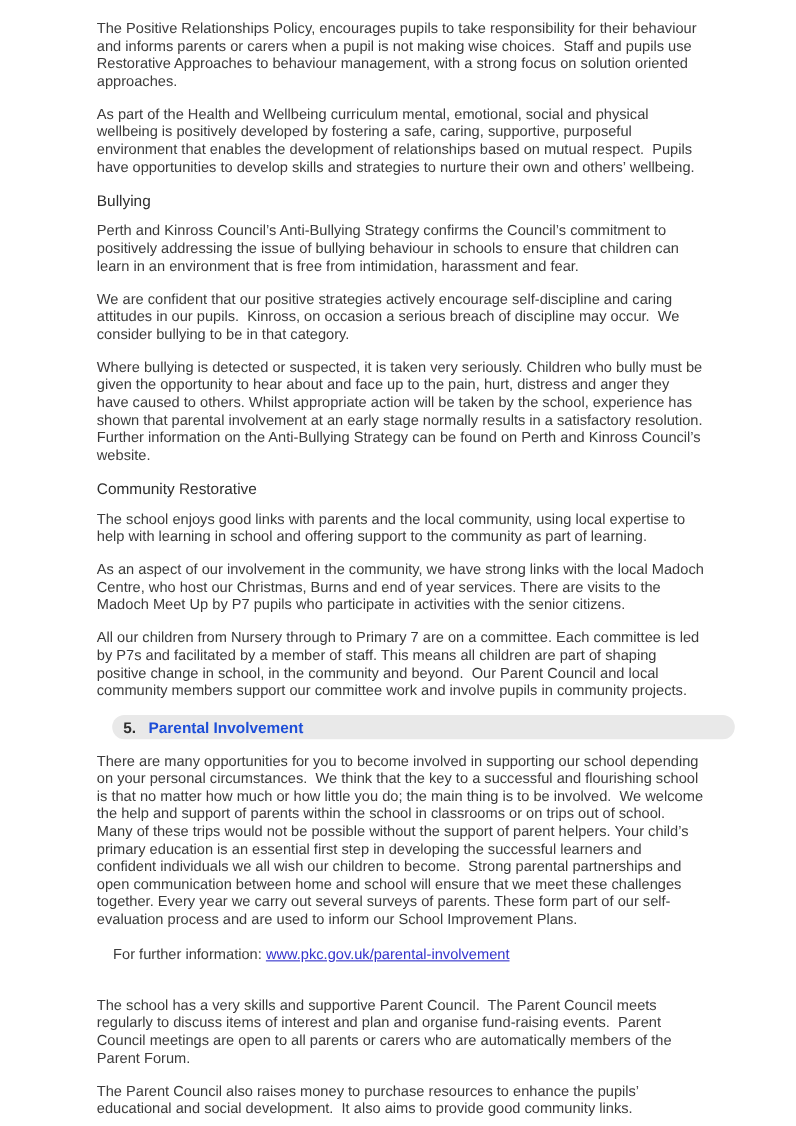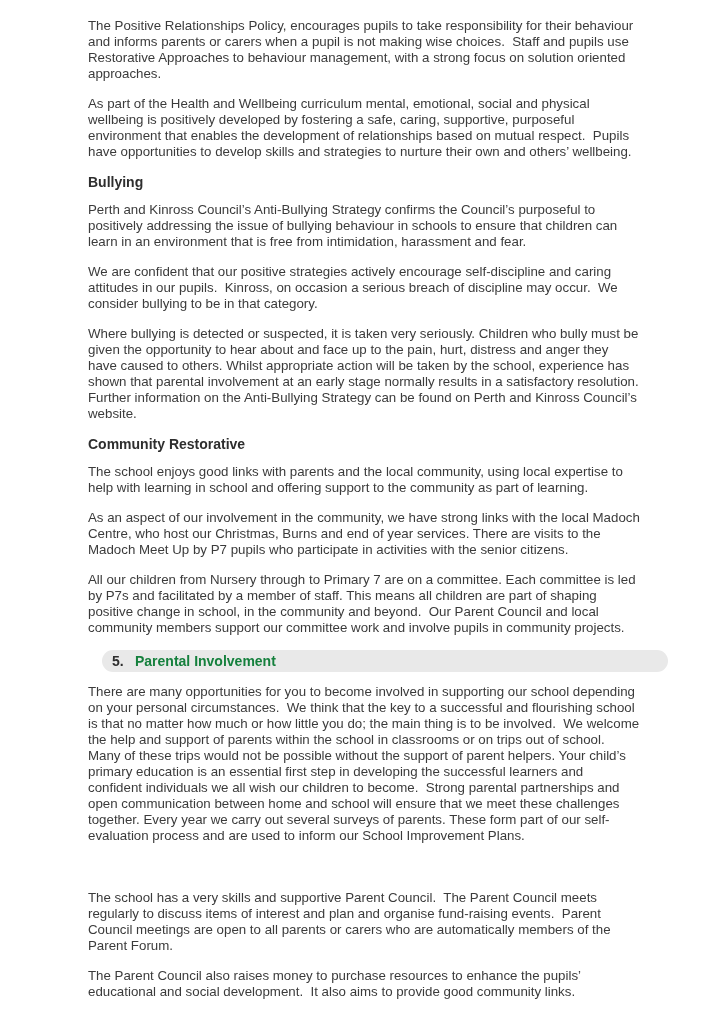--- a/index.html
+++ b/index.html
@@ -20,21 +20,21 @@
   .para {
     font-size: 13.3px;
     line-height: 16px;
     margin: 0 0 14px 0;
     white-space: pre-wrap;
     color: #3b3b3b;
   }
   .heading {
     font-size: 14px;
     line-height: 16px;
-    font-weight: bold;
+    font-weight: normal;
     color: #2e2e2e;
     margin: 12px 0 12px 0;
   }
   .section-bar {
     margin: 8px 0 12px 14px;
     width: 566px;
     height: 22px;
     background: #e9e9e9;
     display: flex;
     align-items: center;
@@ -43,21 +43,21 @@
   .section-number {
     font-size: 14px;
     font-weight: bold;
     color: #2e2e2e;
     width: 23px;
     flex: 0 0 auto;
   }
   .section-title {
     font-size: 14px;
     font-weight: bold;
-    color: #15803d;
+    color: #1d4ed8;
   }
   .link-line {
     font-size: 13.3px;
     line-height: 16px;
     white-space: pre-wrap;
   }
   a.doc-link {
     color: #3333cc;
     text-decoration: underline;
     cursor: pointer;
@@ -65,34 +65,35 @@
 </style>
 </head>
 <body>
 
 <div class="page">
 
   <p class="para">The Positive Relationships Policy, encourages pupils to take responsibility for their behaviour and informs parents or carers when a pupil is not making wise choices.  Staff and pupils use Restorative Approaches to behaviour management, with a strong focus on solution oriented approaches.</p>
   <p class="para">As part of the Health and Wellbeing curriculum mental, emotional, social and physical wellbeing is positively developed by fostering a safe, caring, supportive, purposeful environment that enables the development of relationships based on mutual respect.  Pupils have opportunities to develop skills and strategies to nurture their own and others’ wellbeing.</p>
 
   <h3 class="heading">Bullying</h3>
-  <p class="para">Perth and Kinross Council’s Anti-Bullying Strategy confirms the Council’s purposeful to positively addressing the issue of bullying behaviour in schools to ensure that children can learn in an environment that is free from intimidation, harassment and fear.</p>
+  <p class="para">Perth and Kinross Council’s Anti-Bullying Strategy confirms the Council’s commitment to positively addressing the issue of bullying behaviour in schools to ensure that children can learn in an environment that is free from intimidation, harassment and fear.</p>
   <p class="para">We are confident that our positive strategies actively encourage self-discipline and caring attitudes in our pupils.  Kinross, on occasion a serious breach of discipline may occur.  We consider bullying to be in that category.</p>
   <p class="para">Where bullying is detected or suspected, it is taken very seriously. Children who bully must be given the opportunity to hear about and face up to the pain, hurt, distress and anger they have caused to others. Whilst appropriate action will be taken by the school, experience has shown that parental involvement at an early stage normally results in a satisfactory resolution.
 Further information on the Anti-Bullying Strategy can be found on Perth and Kinross Council’s website.</p>
 
   <h3 class="heading">Community Restorative</h3>
   <p class="para">The school enjoys good links with parents and the local community, using local expertise to help with learning in school and offering support to the community as part of learning.</p>
   <p class="para">As an aspect of our involvement in the community, we have strong links with the local Madoch Centre, who host our Christmas, Burns and end of year services. There are visits to the Madoch Meet Up by P7 pupils who participate in activities with the senior citizens.</p>
   <p class="para">All our children from Nursery through to Primary 7 are on a committee. Each committee is led by P7s and facilitated by a member of staff. This means all children are part of shaping positive change in school, in the community and beyond.  Our Parent Council and local community members support our committee work and involve pupils in community projects.</p>
 
   <div class="section-bar">
     <span class="section-number">5.</span>
     <span class="section-title">Parental Involvement</span>
   </div>
 
   <p class="para"><span>There are many opportunities for you to become involved in supporting our school depending on your personal circumstances.  We think that the key to a successful and flourishing school is that no matter how much or how little you do; the main thing is to be involved.  We welcome the help and support of parents within the school in classrooms or on trips out of school. Many of these trips would not be possible without the support of parent helpers. Your child’s primary education is an essential first step in developing the successful learners and confident individuals we all wish our children to become.  Strong parental partnerships and open communication between home and school will ensure that we meet these challenges together. Every year we carry out several surveys of parents. These form part of our self-evaluation process and are used to inform our School Improvement Plans.</span><br>
+    <span class="link-line"><span>For further information: </span><a class="doc-link">www.pkc.gov.uk/parental-involvement</a></span>
   </p>
 
   <p class="para">The school has a very skills and supportive Parent Council.  The Parent Council meets regularly to discuss items of interest and plan and organise fund-raising events.  Parent Council meetings are open to all parents or carers who are automatically members of the Parent Forum.</p>
   <p class="para">The Parent Council also raises money to purchase resources to enhance the pupils’ educational and social development.  It also aims to provide good community links.</p>
 
 </div>
 
 </body></html>

